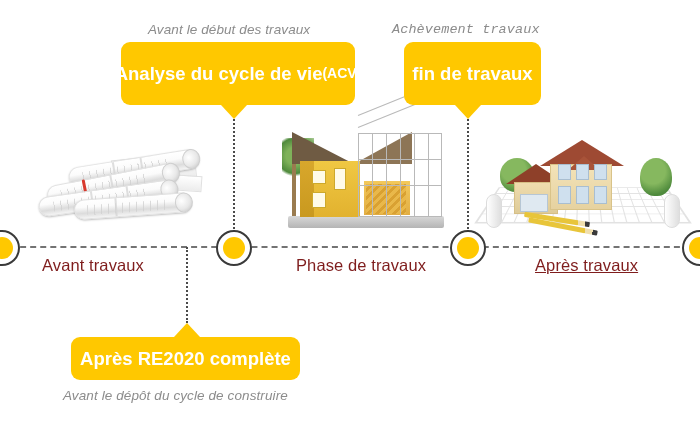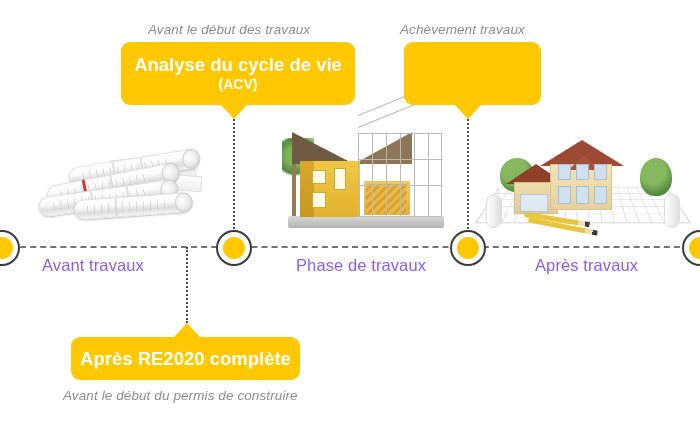--- a/index.html
+++ b/index.html
@@ -22,28 +22,28 @@
     top:230px;
   }
   .node::after{
     content:"";position:absolute;left:50%;top:50%;
     width:22px;height:22px;margin:-11px 0 0 -11px;
     border-radius:50%;background:#FFC800;
   }
 
   .stage-label{
     position:absolute;top:256px;
-    font-size:16.5px;color:#8b5cf6;letter-spacing:.1px;white-space:nowrap;
+    font-size:16.5px;color:#7f1d1d;letter-spacing:.1px;white-space:nowrap;
   }
 
   
   .callout{
     position:absolute;background:#FFC800;border-radius:9px;
     color:#ffffff;text-align:center;box-sizing:border-box;
-    display:flex;flex-direction:column;align-items:center;justify-content:center;
+    display:flex;flex-direction:row;align-items:center;justify-content:center;
   }
   .callout .line1{font-size:18.5px;font-weight:bold;line-height:1.18;white-space:nowrap;}
   .callout .line2{font-size:14px;font-weight:bold;line-height:1.25;white-space:nowrap;}
   .callout .single{font-size:18.5px;font-weight:bold;line-height:1.18;white-space:nowrap;}
 
   .tip-down,.tip-up{position:absolute;width:0;height:0;}
   .tip-down{border-left:13px solid transparent;border-right:13px solid transparent;border-top:14px solid #FFC800;}
   .tip-up{border-left:13px solid transparent;border-right:13px solid transparent;border-bottom:14px solid #FFC800;}
 
   .caption{
@@ -221,36 +221,37 @@
 
   <div class="axis"></div>
 
   <div class="node" style="left:-16px;"></div>
   <div class="node" style="left:216px;"></div>
   <div class="node" style="left:450px;"></div>
   <div class="node" style="left:682px;"></div>
 
   <div class="stage-label" style="left:42px;">Avant travaux</div>
   <div class="stage-label" style="left:296px;">Phase de travaux</div>
-  <div class="stage-label" style="left:535px;">Après travaux</div>
+  <div class="stage-label" style="left:535px;text-decoration:underline;">Après travaux</div>
 
   <div class="caption" style="left:148px;top:22px;text-align:right;">Avant le début des travaux</div>
   <div class="callout" style="left:121px;top:42px;width:234px;height:63px;">
     <span class="line1">Analyse du cycle de vie</span>
     <span class="line2">(ACV)</span>
   </div>
   <div class="tip-down" style="left:221px;top:105px;"></div>
   <div class="connector" style="left:233px;top:119px;height:110px;"></div>
 
-  <div class="caption" style="left:400px;top:22px;">Achèvement travaux</div>
+  <div class="caption" style="left:392px;top:22px;font-family:Liberation Mono, monospace;">Achèvement travaux</div>
   <div class="callout" style="left:404px;top:42px;width:137px;height:63px;">
+    <span class="line1">fin de travaux</span>
   </div>
   <div class="tip-down" style="left:455px;top:105px;"></div>
   <div class="connector" style="left:467px;top:119px;height:110px;"></div>
 
   <div class="connector" style="left:186px;top:247px;height:76px;"></div>
   <div class="tip-up" style="left:174px;top:323px;"></div>
   <div class="callout" style="left:71px;top:337px;width:229px;height:43px;">
     <span class="single">Après RE2020 complète</span>
   </div>
-  <div class="caption" style="left:63px;top:388px;">Avant le début du permis de construire</div>
+  <div class="caption" style="left:63px;top:388px;">Avant le dépôt du cycle de construire</div>
 
 </div>
 
 </body></html>

